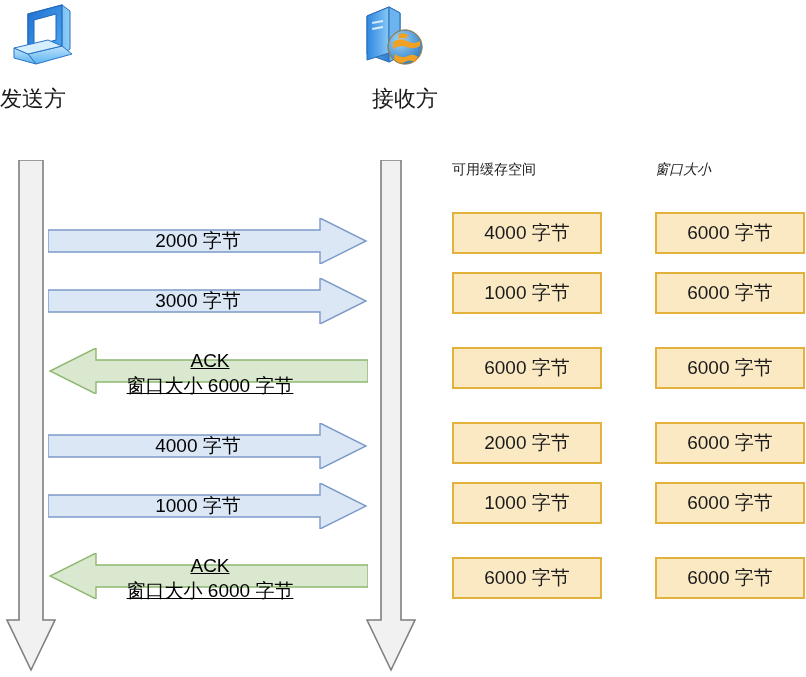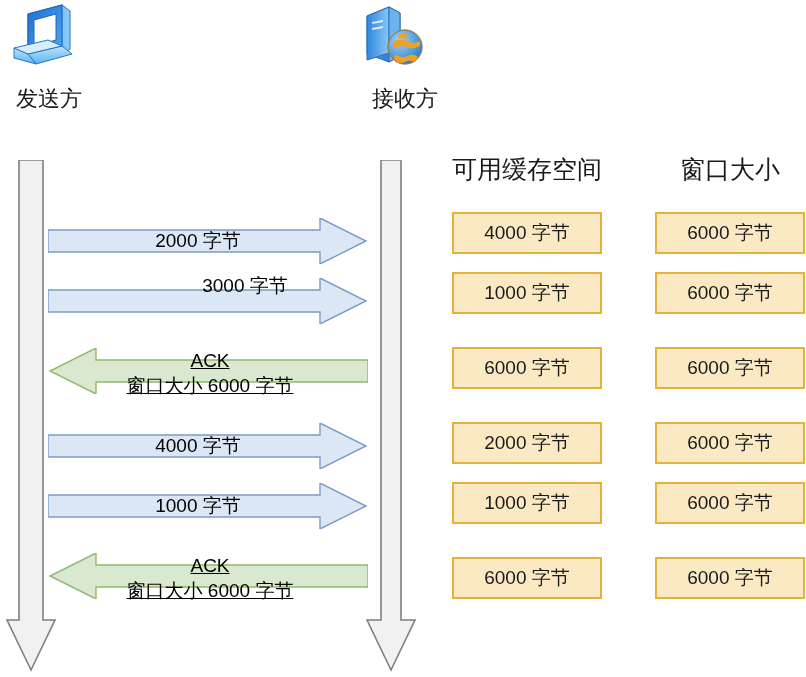--- a/index.html
+++ b/index.html
@@ -25,21 +25,21 @@
   #sender-icon { left: 6px; top: 2px; }
   #receiver-icon { left: 355px; top: 2px; }
 
   .endpoint-label {
     position: absolute;
     font-size: 22px;
     line-height: 28px;
     color: #1a1a1a;
     white-space: nowrap;
   }
-  #sender-label { left: 0px; top: 85px; padding-left: 16px; }
+  #sender-label { left: 0px; top: 85px; }
   #receiver-label { left: 372px; top: 85px; }
 
   
   .timeline {
     position: absolute;
     top: 160px;
   }
   #sender-timeline { left: 5px; }
   #receiver-timeline { left: 366px; }
 
@@ -58,28 +58,27 @@
   }
   .msg-label.two-line {
     line-height: 25px;
     text-decoration: underline;
   }
 
   
   .col-header {
     position: absolute;
     top: 155px;
-    font-size: 25px;
+    font-size: 14px;
     line-height: 28px;
     color: #1a1a1a;
     white-space: nowrap;
-    text-align: center;
   }
   #col-header-buffer { left: 452px; width: 150px; }
-  #col-header-window { left: 655px; width: 150px; }
+  #col-header-window { left: 655px; width: 150px; font-style: italic; }
 
   
   .value-box {
     position: absolute;
     width: 150px;
     height: 42px;
     box-sizing: border-box;
     background: #fbe9c4;
     border: 2px solid #e3b23c;
     display: flex;
@@ -159,21 +158,21 @@
 </svg>
 
 <svg class="msg" style="left:48px; top:218px;" width="320" height="46" viewBox="0 0 320 46" xmlns="http://www.w3.org/2000/svg">
   <polygon points="0,12 272,12 272,0 318,23 272,46 272,34 0,34" fill="#dce7f6" stroke="#7c9ac9" stroke-width="1.4"></polygon>
 </svg>
 <div class="msg-label" style="left:48px; top:229px; width:300px;">2000 字节</div>
 
 <svg class="msg" style="left:48px; top:278px;" width="320" height="46" viewBox="0 0 320 46" xmlns="http://www.w3.org/2000/svg">
   <polygon points="0,12 272,12 272,0 318,23 272,46 272,34 0,34" fill="#dce7f6" stroke="#7c9ac9" stroke-width="1.4"></polygon>
 </svg>
-<div class="msg-label" style="left:48px; top:274px; width:300px;padding-left:47px;">3000 字节</div>
+<div class="msg-label" style="left:48px; top:289px; width:300px;">3000 字节</div>
 
 <svg class="msg" style="left:48px; top:348px;" width="320" height="46" viewBox="0 0 320 46" xmlns="http://www.w3.org/2000/svg">
   <polygon points="320,12 48,12 48,0 2,23 48,46 48,34 320,34" fill="#d9e8ce" stroke="#8fb870" stroke-width="1.4"></polygon>
 </svg>
 <div class="msg-label two-line" style="left:60px; top:348px; width:300px;">
   <div>ACK</div>
   <div>窗口大小 6000 字节</div>
 </div>
 
 <svg class="msg" style="left:48px; top:423px;" width="320" height="46" viewBox="0 0 320 46" xmlns="http://www.w3.org/2000/svg">

